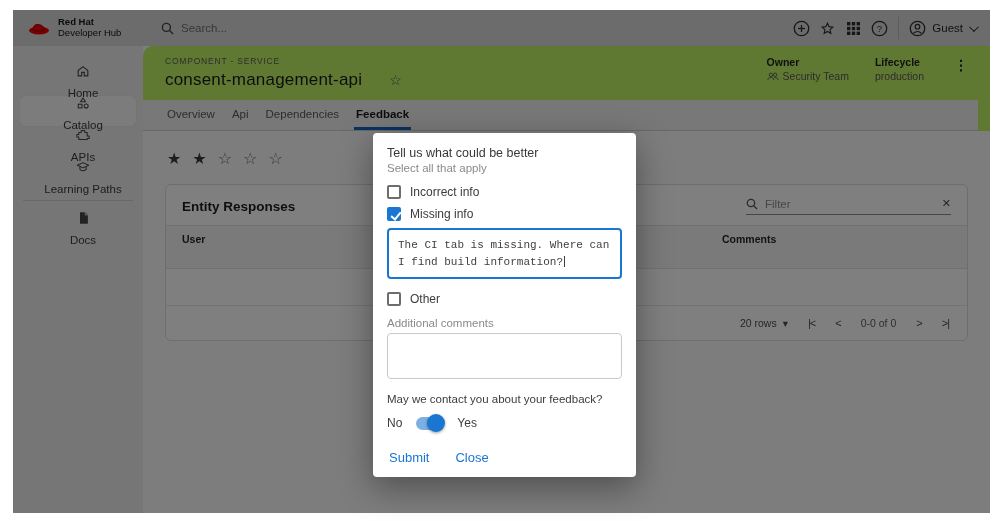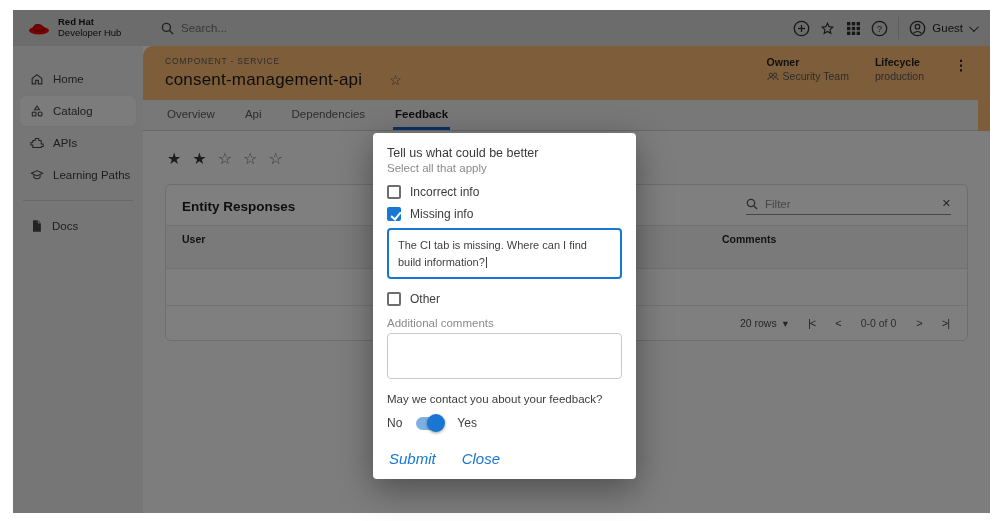--- a/index.html
+++ b/index.html
@@ -16,39 +16,39 @@
   .search-box input { border:none; outline:none; background:transparent; font-size:11.5px; color:#333; width:150px; font-family:inherit; }
   .search-box input::placeholder { color:#6f6f6f; }
   .topbar-right { margin-left:auto; display:flex; align-items:center; gap:0; padding-right:12px; }
   .tb-icon { width:26px; height:26px; display:flex; align-items:center; justify-content:center; color:#2f2f2f; }
   .tb-divider { width:1px; height:22px; background:#b9b9b9; margin:0 8px 0 6px; }
   .guest { display:flex; align-items:center; gap:6px; color:#1f1f1f; font-size:11.5px; padding:0 2px; }
   .chev { width:7px; height:7px; border-right:1.6px solid #2f2f2f; border-bottom:1.6px solid #2f2f2f; transform:rotate(45deg) translateY(-2px); }
 
   
   .sidebar { position:absolute; left:0; top:36px; width:130px; bottom:0; background:#ededed; padding-top:16px; }
-  .side-item { display:flex; align-items:center; gap:9px; height:30px; margin:2px 7px; padding-left:10px; border-radius:6px; color:#3c3c3c; font-size:11.5px; cursor:pointer; }
+  .side-item { display:flex; align-items:center; gap:9px; height:30px; margin:2px 7px; padding-left:10px; border-radius:6px; color:#3c3c3c; font-size:11.5px; cursor:pointer;flex-direction:column; }
   .side-item.active { background:#f8f8f8; box-shadow:0 0 2px rgba(0,0,0,.08); }
   .side-item svg { flex:0 0 auto; }
   .side-divider { height:1px; background:#d3d3d3; margin:10px 10px; }
 
   
   .main { position:absolute; left:130px; top:36px; right:0; bottom:0; }
-  .entity-header { background:#fdba74; border-top-left-radius:10px; padding:10px 32px 0 22px; }
+  .entity-header { background:#bef264; border-top-left-radius:10px; padding:10px 32px 0 22px; }
   .breadcrumb { font-size:8.5px; letter-spacing:.8px; color:#5b5b5b; text-transform:uppercase; }
   .title-row { display:flex; align-items:center; gap:27px; margin-top:4px; }
   .page-title { font-size:17px; font-weight:500; color:#1b1b1b; letter-spacing:.2px; }
   .title-star { color:#4f4f4f; font-size:14px; cursor:pointer; }
   .header-right { position:absolute; right:18px; top:10px; display:flex; gap:26px; align-items:flex-start; }
   .meta-block { font-size:10.5px; }
   .meta-label { font-weight:bold; color:#1f1f1f; }
   .meta-value { color:#5a5a5a; margin-top:2px; display:flex; align-items:center; gap:4px; }
   .kebab { font-size:14px; color:#222; font-weight:bold; padding:2px 4px; cursor:pointer; line-height:1; }
 
-  .tabs { display:flex; gap:26px; padding:0 22px; margin-top:10px; border-bottom:1px solid #cfcfcf; background:#f0f0f0; }
+  .tabs { display:flex; gap:13px; padding:0 22px; margin-top:10px; border-bottom:1px solid #cfcfcf; background:#f0f0f0; }
   .tab { font-size:11.5px; color:#5a5a5a; padding:8px 2px 7px; cursor:pointer; border-bottom:3px solid transparent; }
   .tab.active { color:#1a1a1a; font-weight:bold; border-bottom-color:#1565c0; }
 
   .content { padding:12px 22px 0; }
   .stars { display:flex; gap:11px; font-size:16px; padding:6px 0 4px 2px; }
   .star-filled { color:#3a3a3a; }
   .star-empty { color:#6e6e6e; }
 
   .card { background:#ffffff; border:1px solid #dcdcdc; border-radius:6px; margin-top:12px; }
   .card-head { display:flex; align-items:center; justify-content:space-between; padding:12px 16px 10px;gap:48px; }
@@ -70,33 +70,33 @@
 
   
   .modal { position:absolute; left:373px; top:133px; width:263px; min-height:319px; background:#ffffff; border-radius:4px; box-shadow:0 10px 34px rgba(0,0,0,.38); z-index:60; padding:13px 14px 12px; font-size:12px; color:#3c3c3c; }
   .m-title { font-size:12.5px; color:#383838; margin-bottom:2px; }
   .m-sub { font-size:11.5px; color:#8a8a8a; margin-bottom:7px; }
   .opt { display:flex; align-items:center; gap:9px; height:22px; cursor:pointer; }
   .cb { width:14px; height:14px; border:2px solid #6d6d6d; border-radius:2px; position:relative; flex:0 0 auto; background:#fff; }
   .cb.on { background:#1976d2; border-color:#1976d2; }
   .cb.on::after { content:""; position:absolute; left:3.5px; top:0.5px; width:4px; height:8px; border-right:2px solid #fff; border-bottom:2px solid #fff; transform:rotate(40deg); }
   .opt-label { font-size:12px; color:#3c3c3c; }
-  .fb-box { margin:3px 0 9px; border:2px solid #1976d2; border-radius:4px; padding:7px 9px; font-size:11px; line-height:1.5; color:#3f3f3f; min-height:44px; cursor:text; }
+  .fb-box { margin:3px 0 9px; border:2px solid #1976d2; border-radius:4px; padding:7px 9px; font-size:11px; line-height:1.5; color:#3f3f3f; min-height:44px; cursor:text;font-family:Liberation Mono, monospace; }
   .caret { display:inline-block; width:1px; height:11px; background:#3f3f3f; vertical-align:-2px; margin-left:1px; }
   .ac-label { font-size:11.5px; color:#8a8a8a; margin-top:7px; }
   .ac-box { margin-top:4px; width:100%; height:46px; border:1px solid #c9c9c9; border-radius:4px; resize:none; outline:none; font-family:inherit; font-size:11px; padding:6px 8px; color:#3f3f3f; }
   .m-q { font-size:11.5px; color:#3c3c3c; margin-top:11px; }
   .toggle-row { display:flex; align-items:center; gap:11px; margin-top:7px; height:22px; }
   .switch { position:relative; width:27px; height:13px; margin:0 3px; cursor:pointer; }
   .switch .track { position:absolute; inset:0; border-radius:7px; background:#9e9e9e; }
   .switch .knob { position:absolute; top:-2.5px; left:0; width:18px; height:18px; border-radius:50%; background:#fafafa; box-shadow:0 1px 3px rgba(0,0,0,.4); }
   .switch.on .track { background:#7cb0e3; }
   .switch.on .knob { left:11px; background:#1976d2; }
   .m-actions { display:flex; gap:26px; margin-top:16px; padding-left:2px; }
-  .m-btn { color:#1976d2; font-size:15px; font-weight:500; cursor:pointer;font-style:italic; }
+  .m-btn { color:#1976d2; font-size:13px; font-weight:500; cursor:pointer; }
 </style>
 </head>
 <body>
 
 <div class="app">
 
   <div class="topbar">
     <div class="brand">
       <svg width="24" height="16" viewBox="0 0 24 16">
         <ellipse cx="12" cy="10.5" rx="10" ry="4" fill="#e00"></ellipse>

